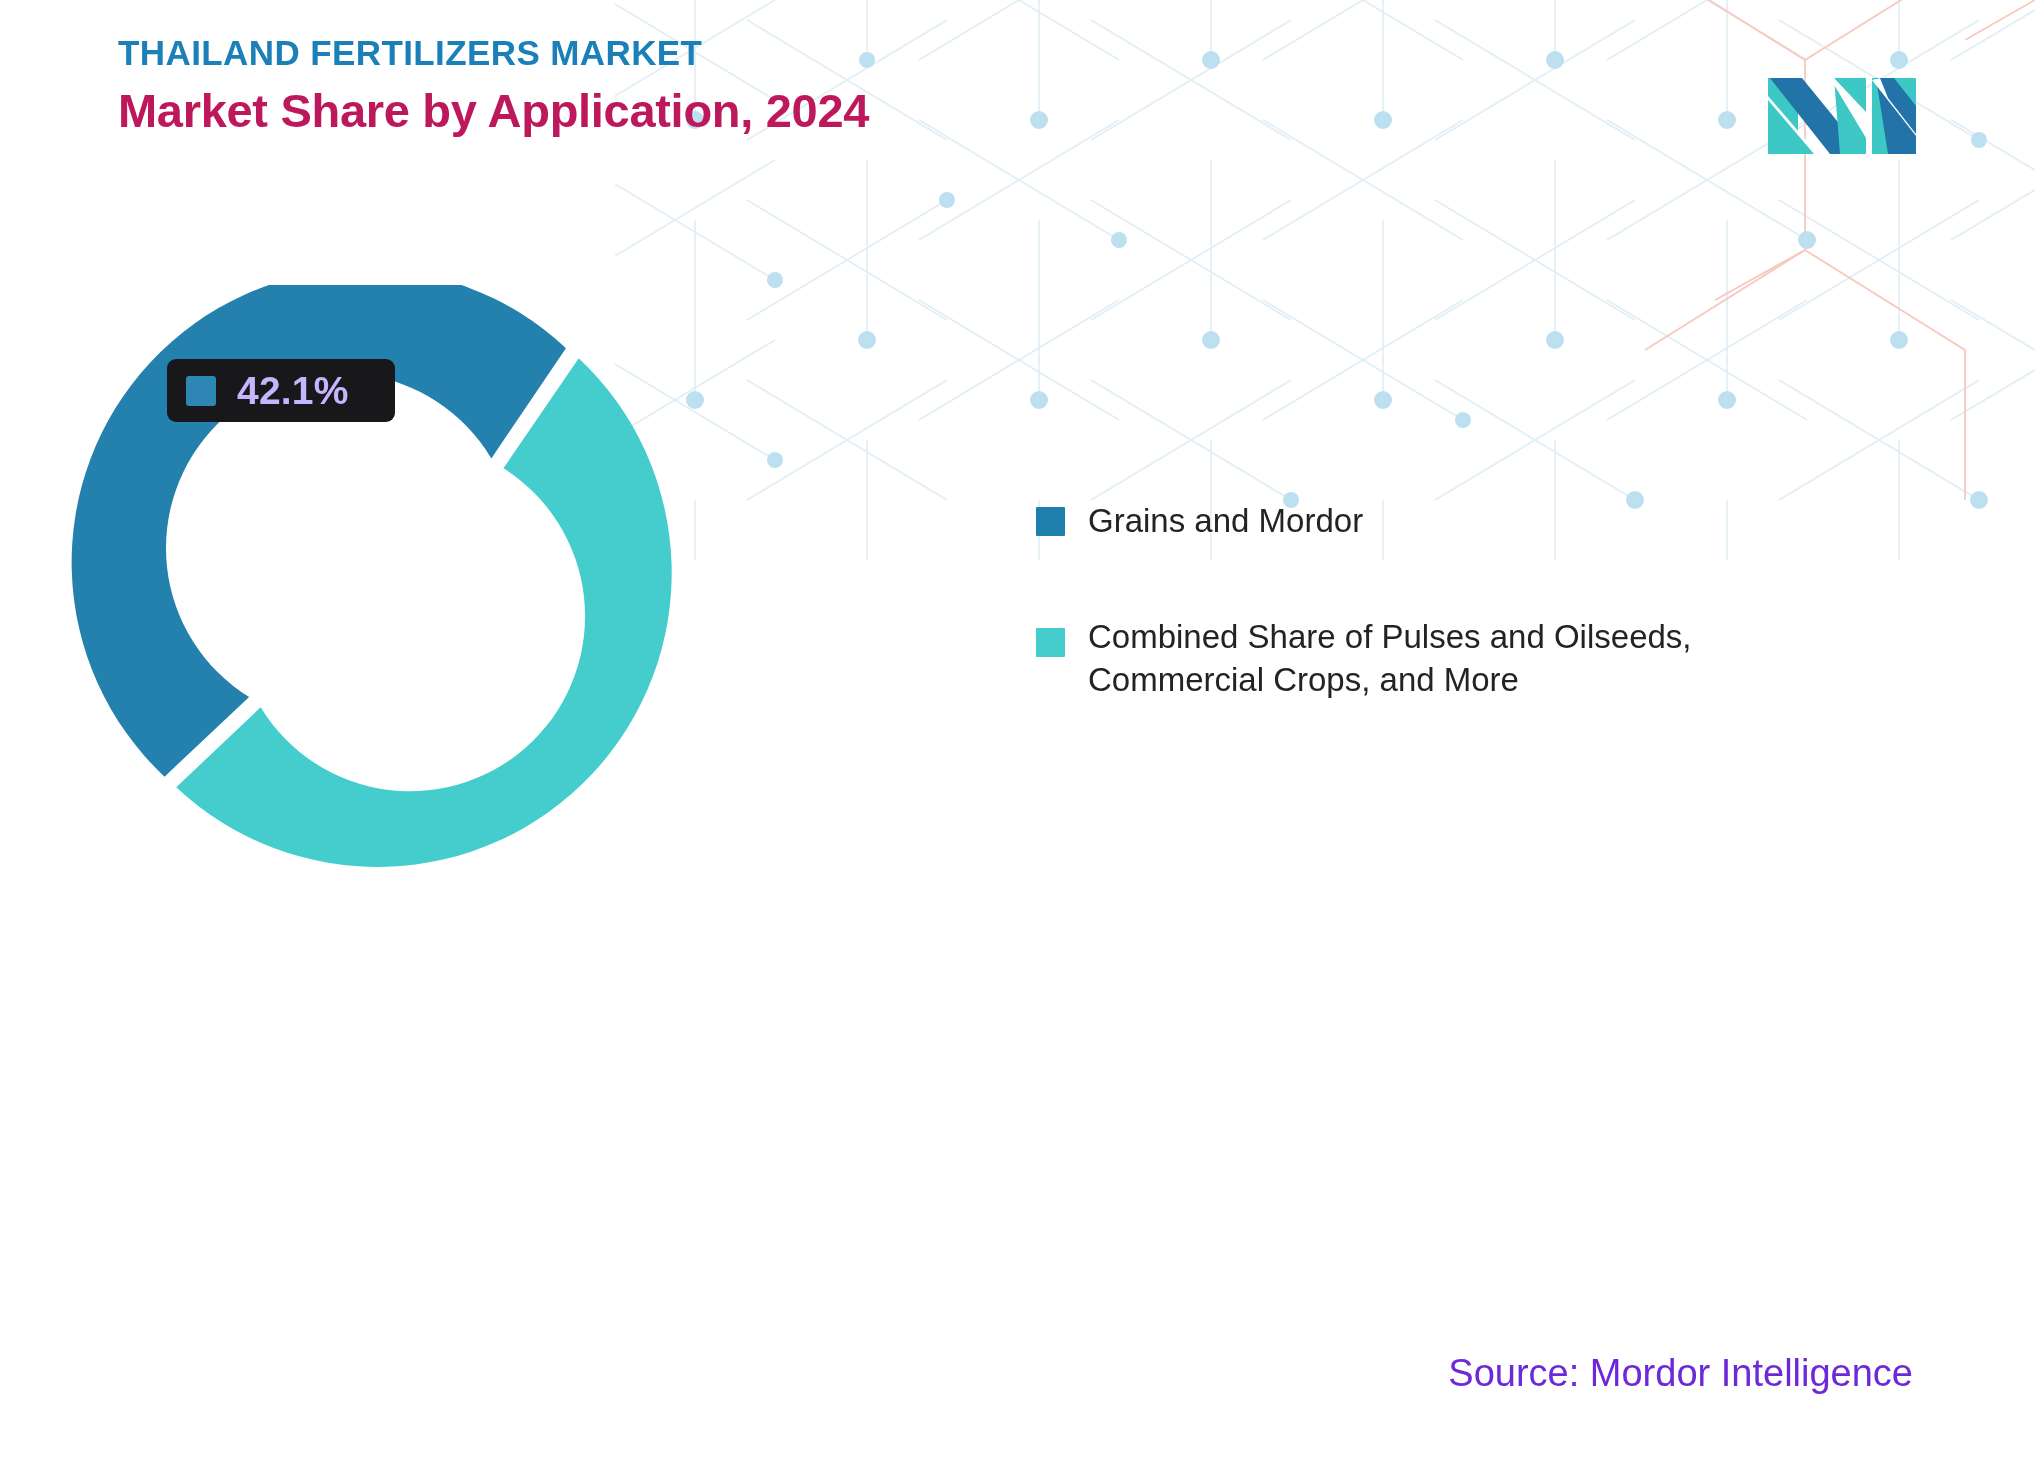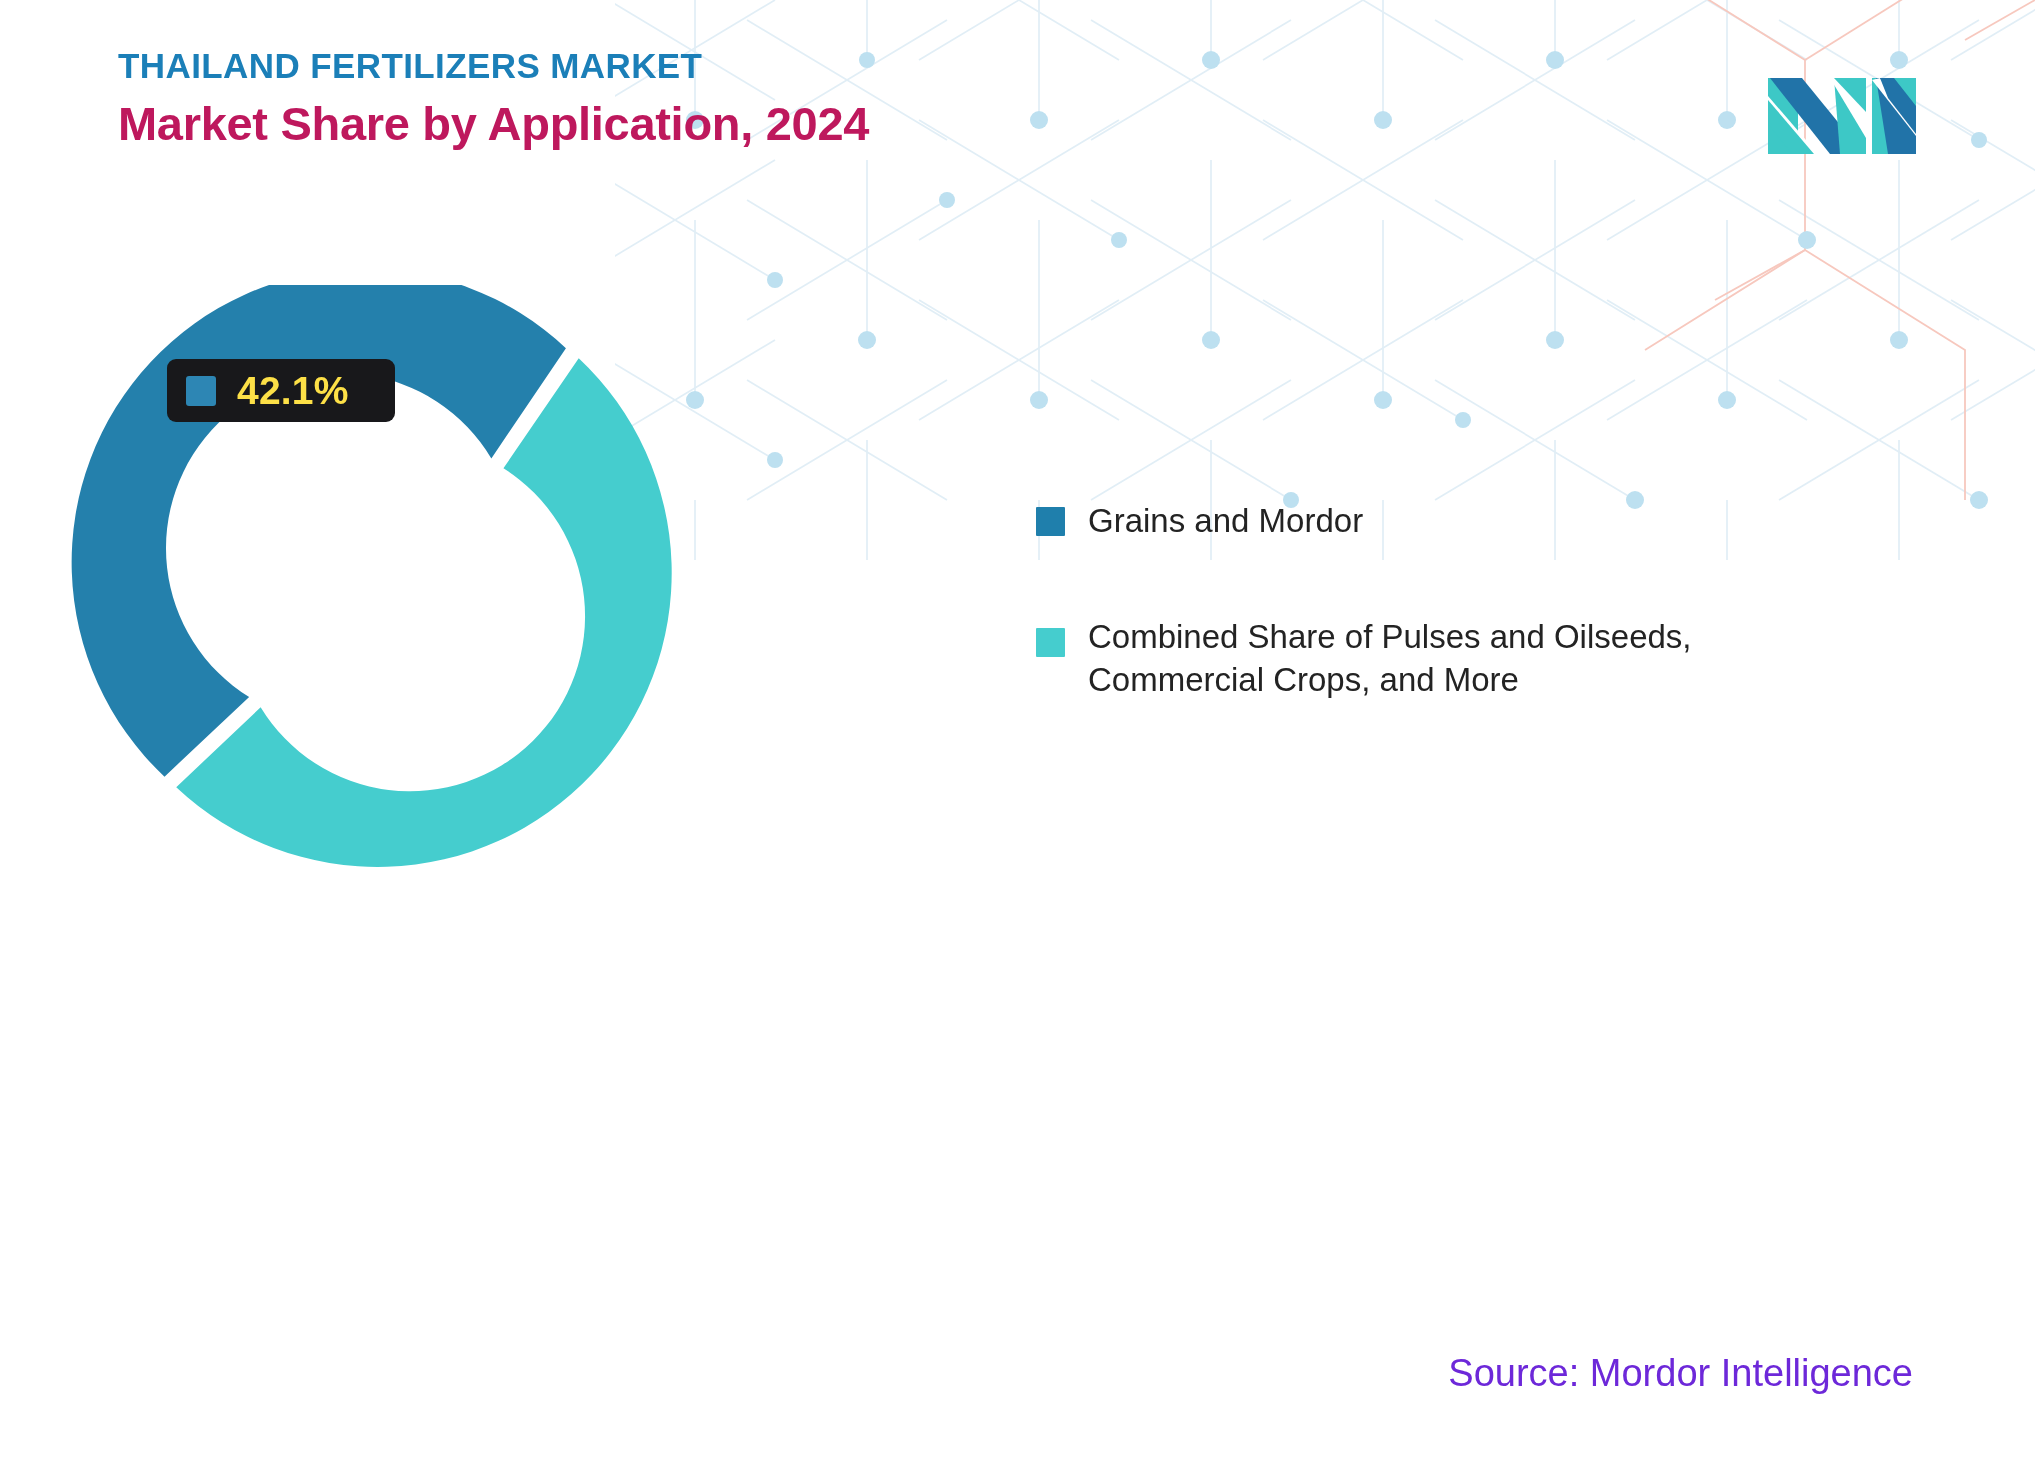--- a/index.html
+++ b/index.html
@@ -9,21 +9,21 @@
     font-family:"Liberation Sans", sans-serif;
     overflow:hidden;
     position:relative;
   }
   #root{position:absolute;inset:0;width:2035px;height:1480px;}
 
   
   .bg-pattern{position:absolute;top:0;right:0;width:1420px;height:560px;z-index:0;pointer-events:none;}
 
   
-  .header{position:absolute;left:118px;top:48px;z-index:5;}
+  .header{position:absolute;left:118px;top:35px;z-index:5;}
   .eyebrow{
     font-size:35px;font-weight:700;letter-spacing:.4px;
     color:#1b7fb8;line-height:1;white-space:nowrap;
   }
   .title{
     margin-top:17px;
     font-size:47px;font-weight:700;letter-spacing:-.3px;
     color:#be185d;line-height:1;white-space:nowrap;
   }
 
@@ -40,21 +40,21 @@
     height:63px;min-width:228px;
     background:#18181b;border-radius:9px;
     display:flex;align-items:center;
     padding:0 22px 0 19px;box-sizing:border-box;
   }
   .badge-swatch{
     width:30px;height:30px;border-radius:3px;
     background:#2d86b4;flex:0 0 auto;
   }
   .badge-value{
-    margin-left:21px;color:#fde047;
+    margin-left:21px;color:#c4b5fd;
     font-size:39px;font-weight:700;line-height:1;
     letter-spacing:.2px;white-space:nowrap;
   }
 
   
   .legend{position:absolute;left:1036px;top:500px;z-index:5;width:700px;}
   .legend-row{display:flex;align-items:center;margin-bottom:40px;}
   .legend-row:last-child{margin-bottom:0;}
   .legend-swatch{
     width:29px;height:29px;flex:0 0 auto;border-radius:1px;

